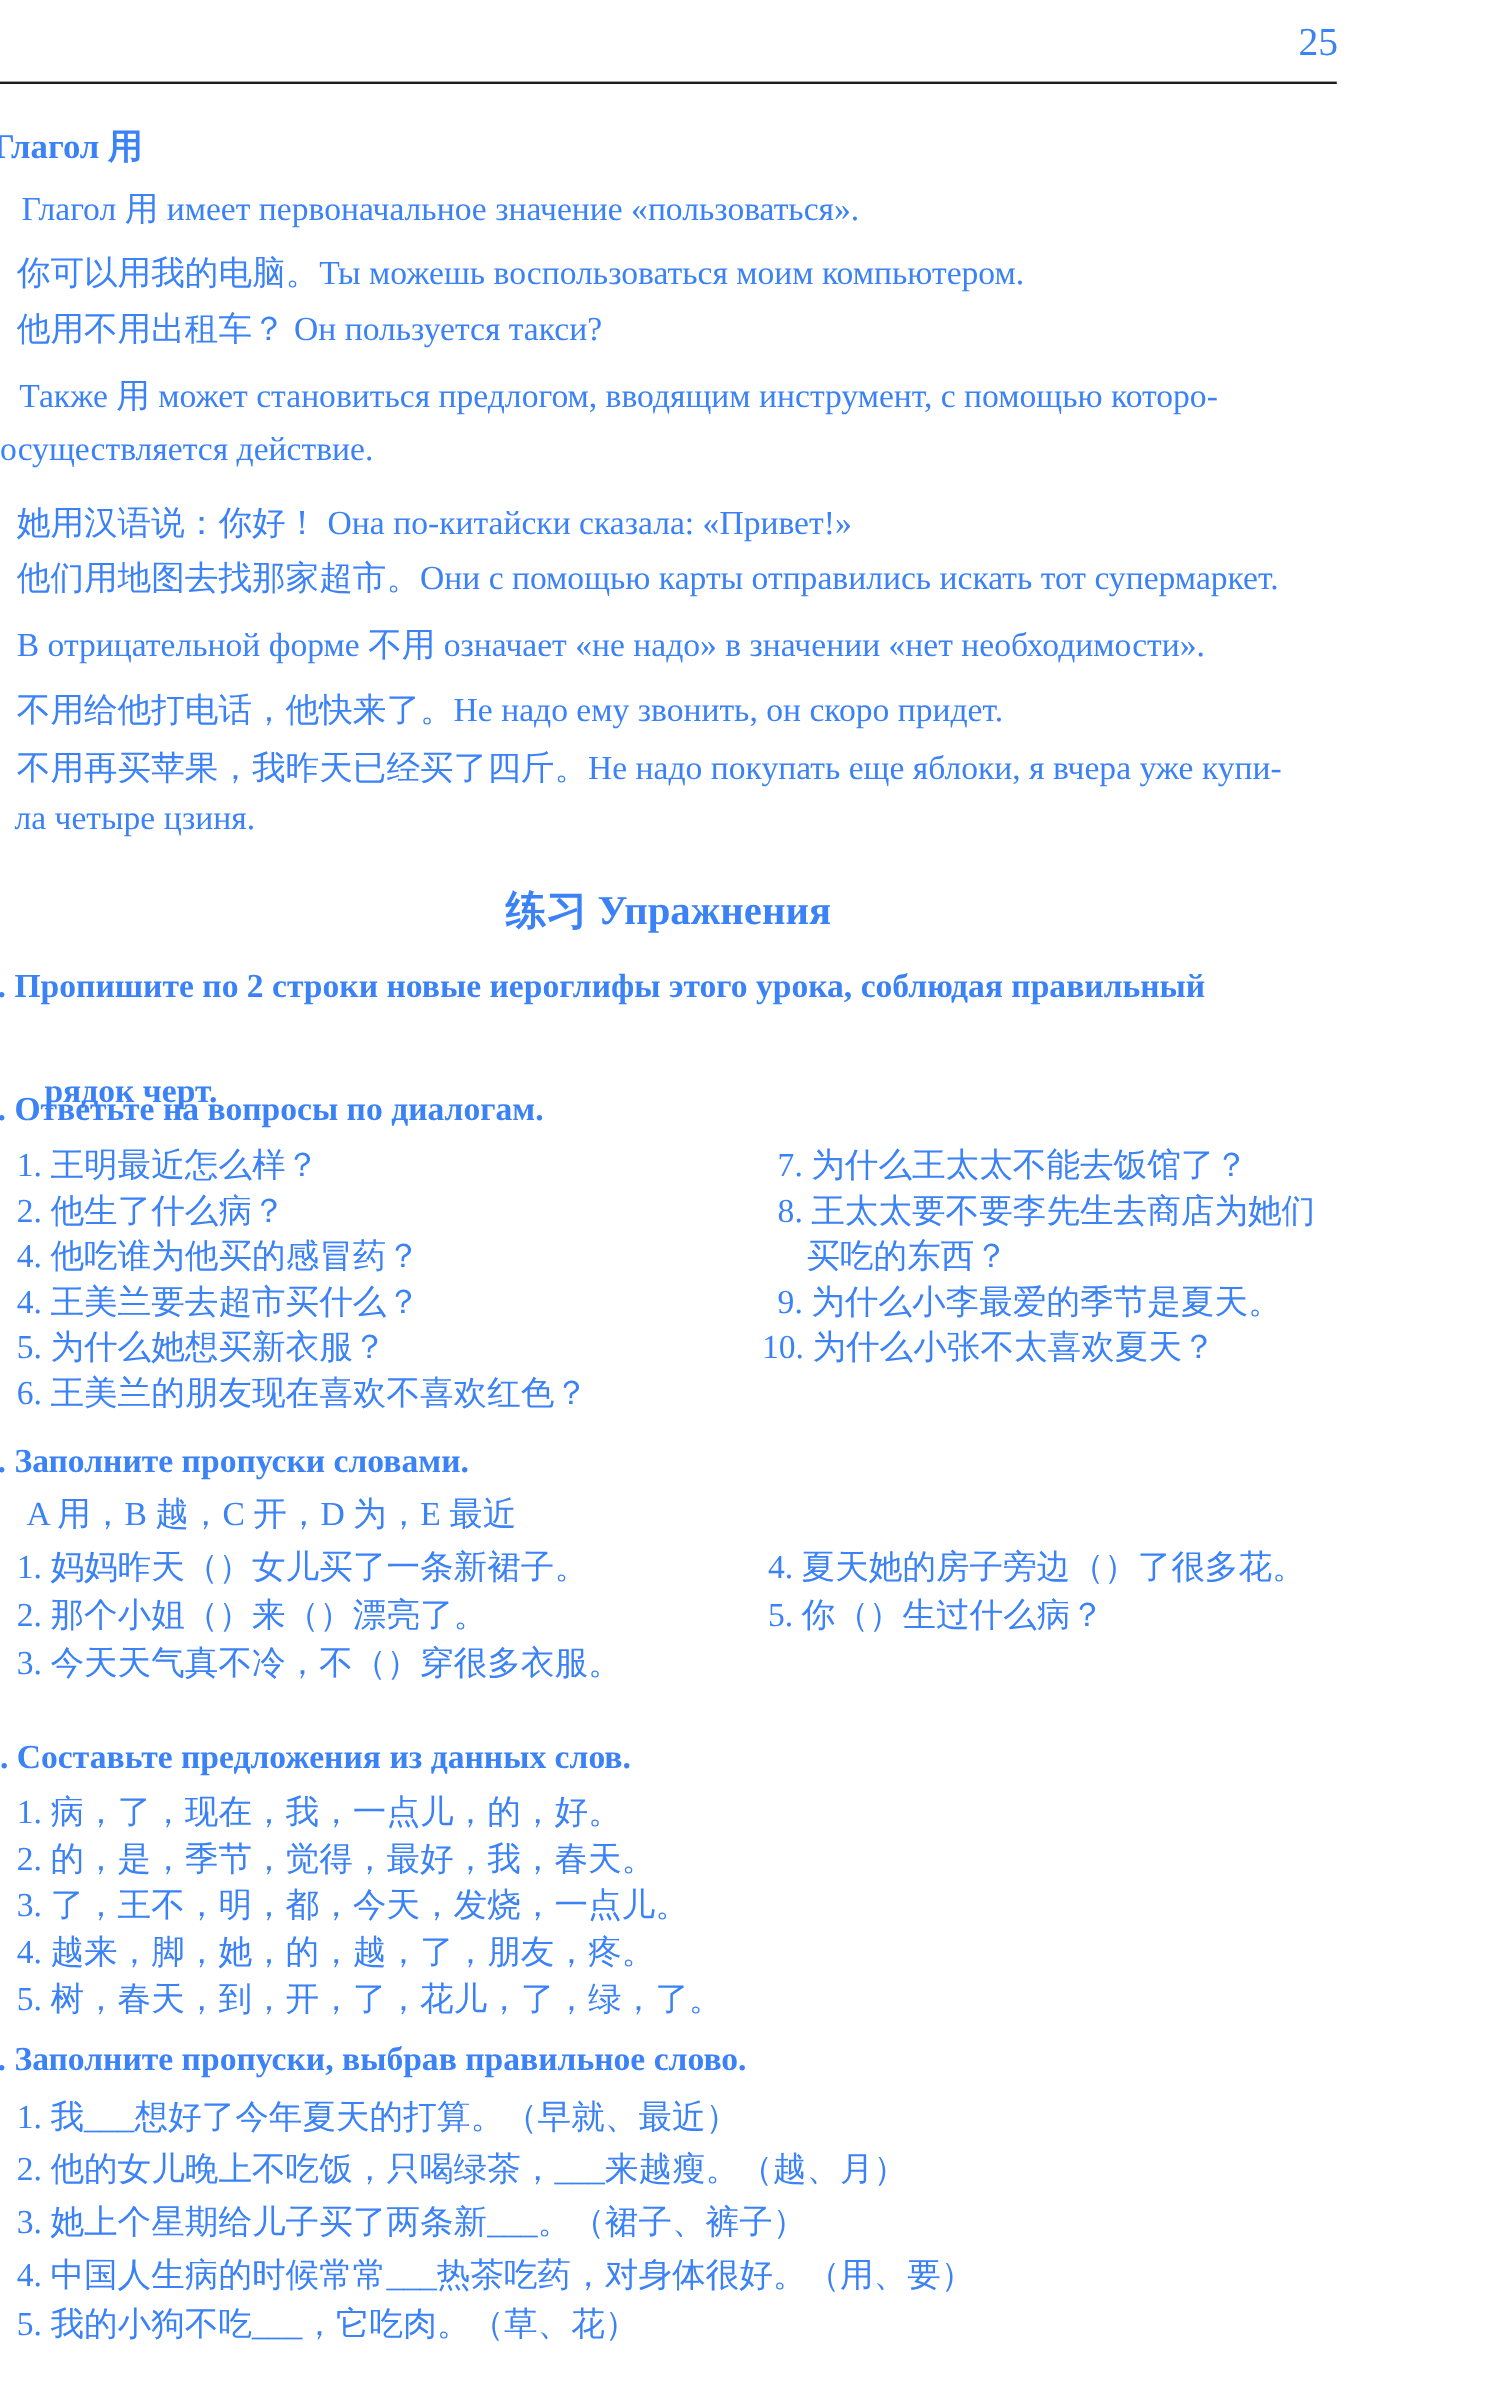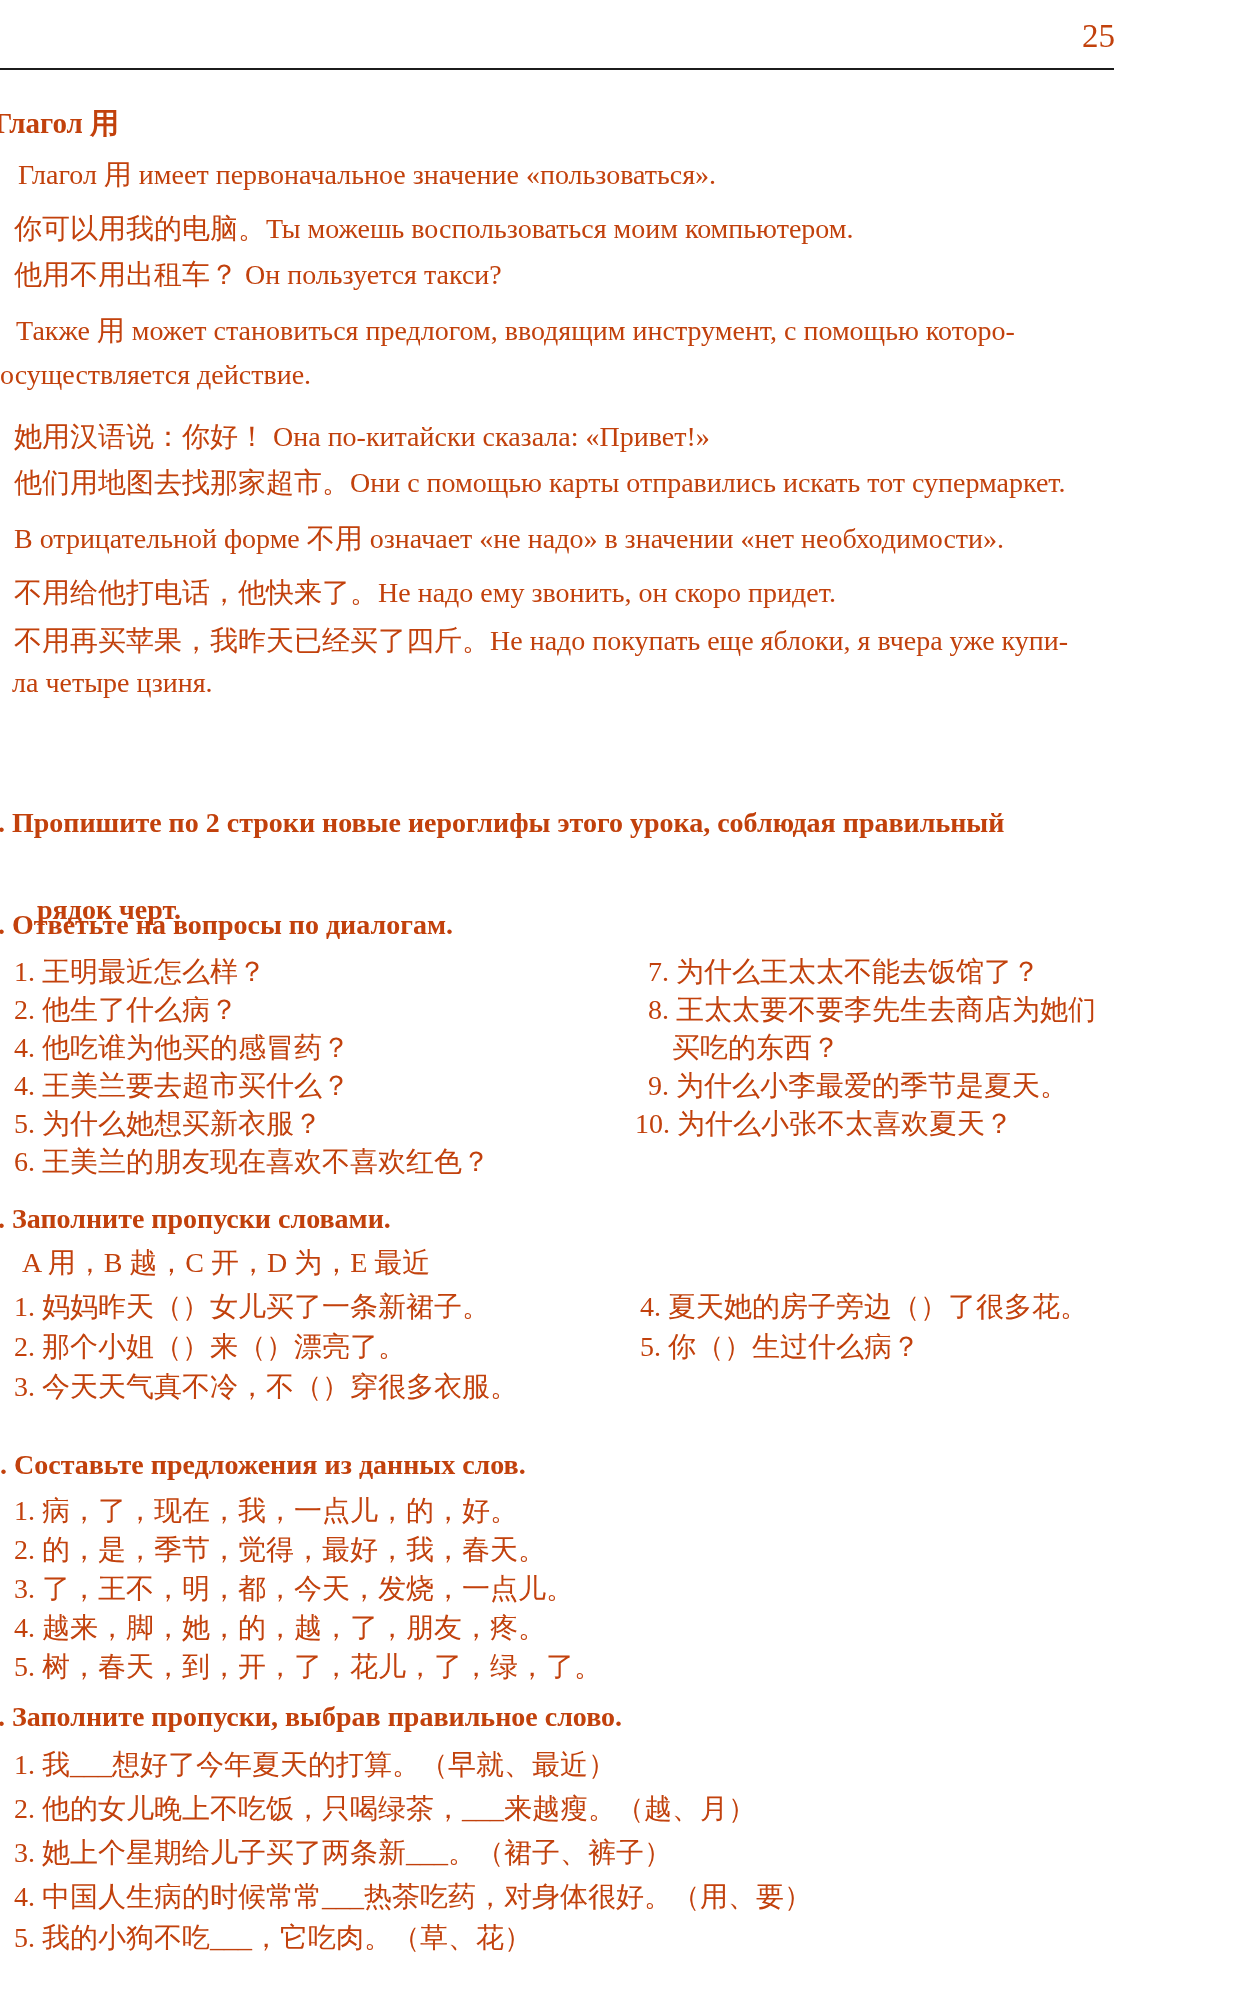--- a/index.html
+++ b/index.html
@@ -1,21 +1,21 @@
 <!DOCTYPE html>
 <html><head>
 <meta charset="utf-8">
 <style>
   html,body{margin:0;padding:0;background:#e8e8e8;}
   .page{
     position:relative;
     width:1245px;height:2000px;
     background:#ffffff;
     overflow:hidden;
-    color:#c2410c;
+    color:#3b82f6;
     font-family:"Liberation Serif","DejaVu Serif",serif;
   }
   .line{
     position:absolute;
     white-space:nowrap;
     font-size:28px;
     line-height:1.2;
   }
   .b{font-weight:bold;}
   .title{
@@ -50,20 +50,21 @@
   <div class="line" style="left:14px;top:212px;">你可以用我的电脑。Ты можешь воспользоваться моим компьютером.</div>
   <div class="line" style="left:16px;top:314px;">Также 用 может становиться предлогом, вводящим инструмент, с помощью которо-</div>
   <div class="line" style="left:0px;top:358px;">осуществляется действие.</div>
   <div class="line" style="left:14px;top:420px;">她用汉语说：你好！ Она по-китайски сказала: «Привет!»</div>
   <div class="line" style="left:14px;top:466px;">他们用地图去找那家超市。Они с помощью карты отправились искать тот супермаркет.</div>
   <div class="line" style="left:14px;top:522px;">В отрицательной форме 不用 означает «не надо» в значении «нет необходимости».</div>
   <div class="line" style="left:14px;top:576px;">不用给他打电话，他快来了。Не надо ему звонить, он скоро придет.</div>
   <div class="line" style="left:14px;top:624px;">不用再买苹果，我昨天已经买了四斤。Не надо покупать еще яблоки, я вчера уже купи-</div>
   <div class="line" style="left:12px;top:666px;">ла четыре цзиня.</div>
 
+  <div class="line title" style="left:0px;top:740px;">练习 Упражнения</div>
 
   <div class="line b" style="left:-16px;top:806px;">1. Пропишите по 2 строки новые иероглифы этого урока, соблюдая правильный</div>
   <div class="line b" style="left:0px;top:893px;margin-left:37px;">рядок черт.</div>
 
   <div class="line b" style="left:-16px;top:908px;">2. Ответьте на вопросы по диалогам.</div>
   <div class="line" style="left:14px;top:955px;">1. 王明最近怎么样？</div>
   <div class="line" style="left:14px;top:993px;">2. 他生了什么病？</div>
   <div class="line" style="left:14px;top:1031px;">4. 他吃谁为他买的感冒药？</div>
   <div class="line" style="left:14px;top:1069px;">4. 王美兰要去超市买什么？</div>
   <div class="line" style="left:14px;top:1107px;">5. 为什么她想买新衣服？</div>

